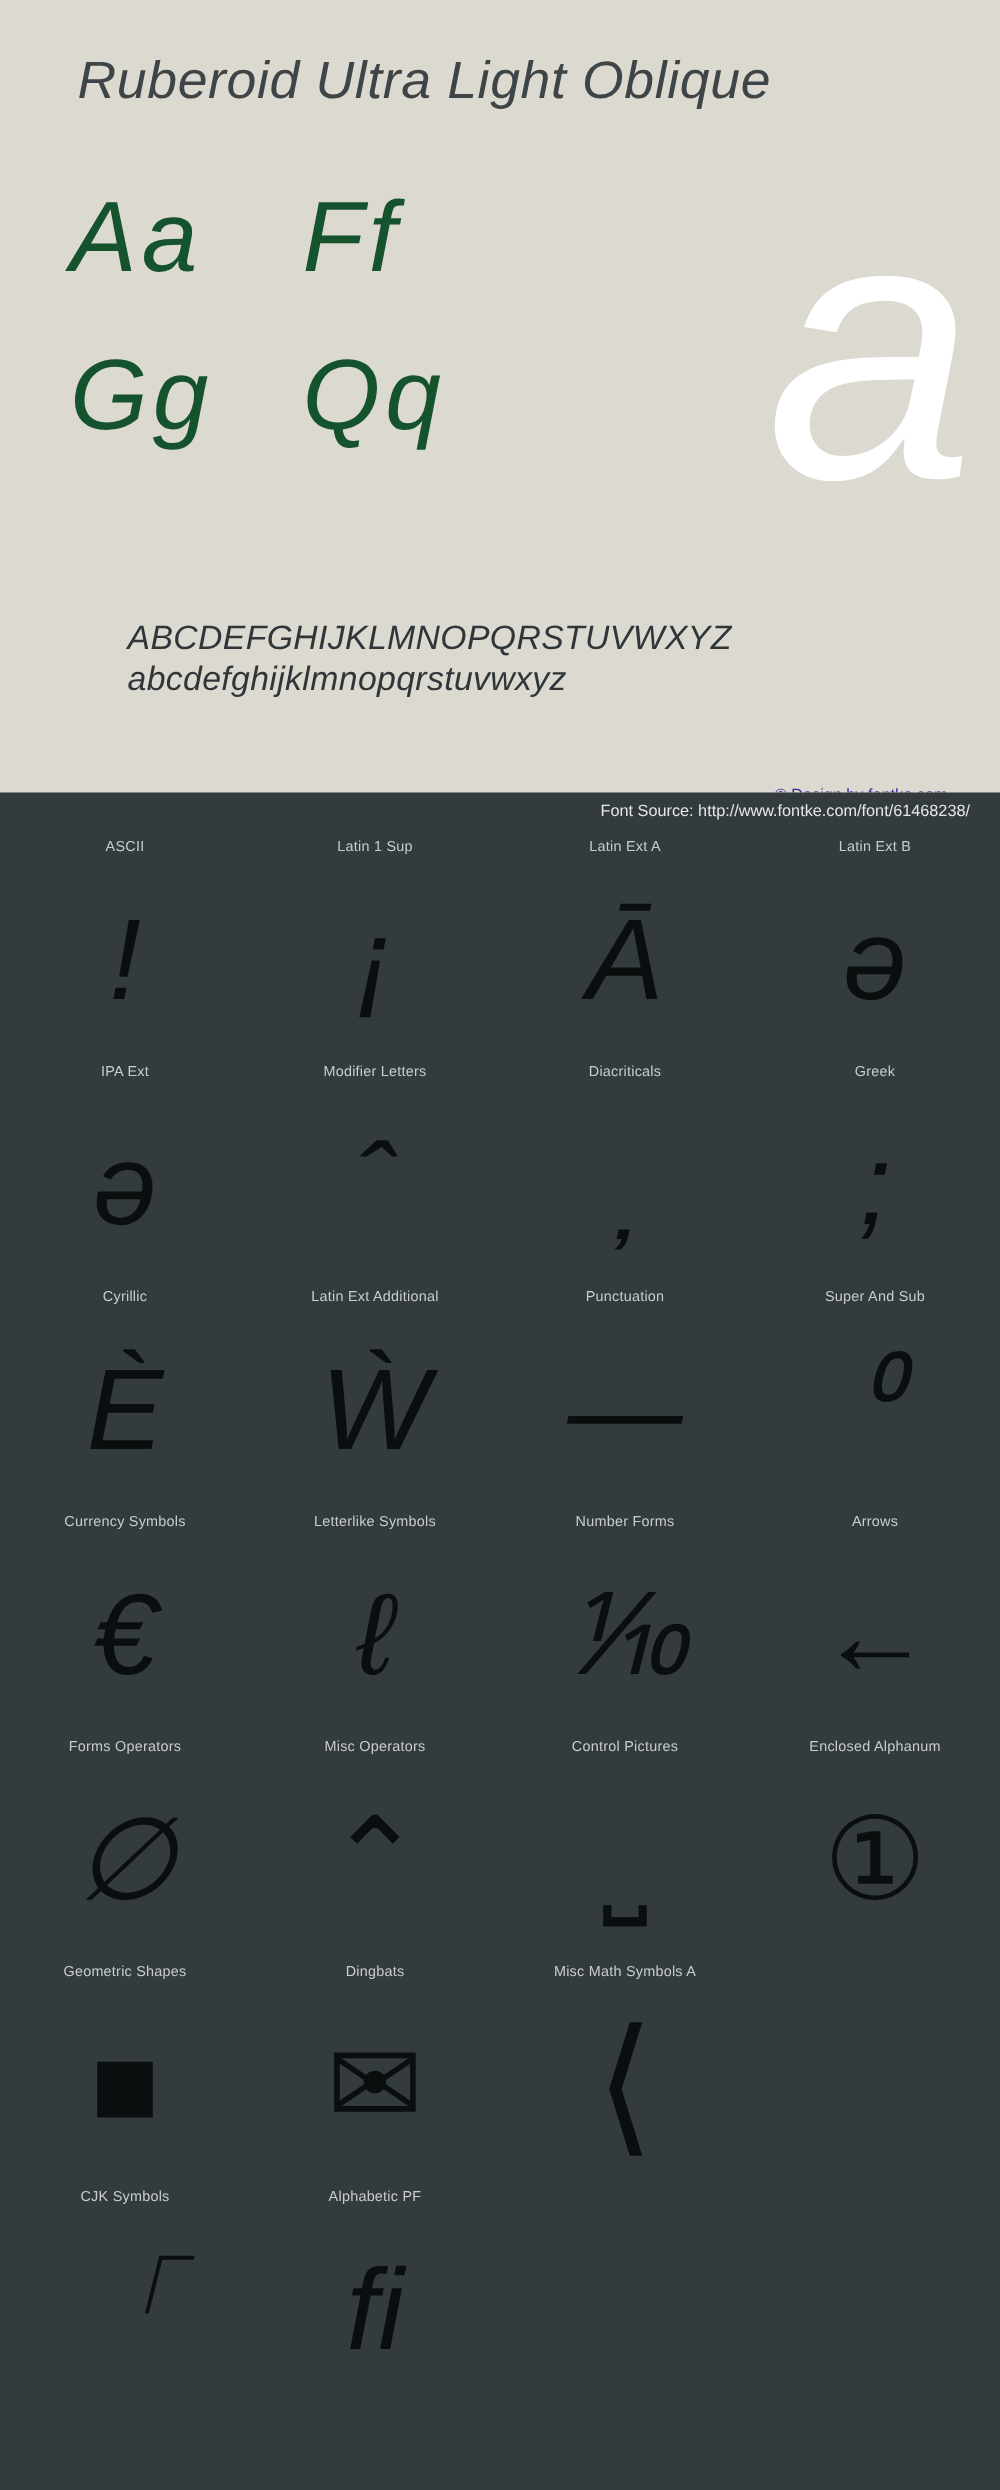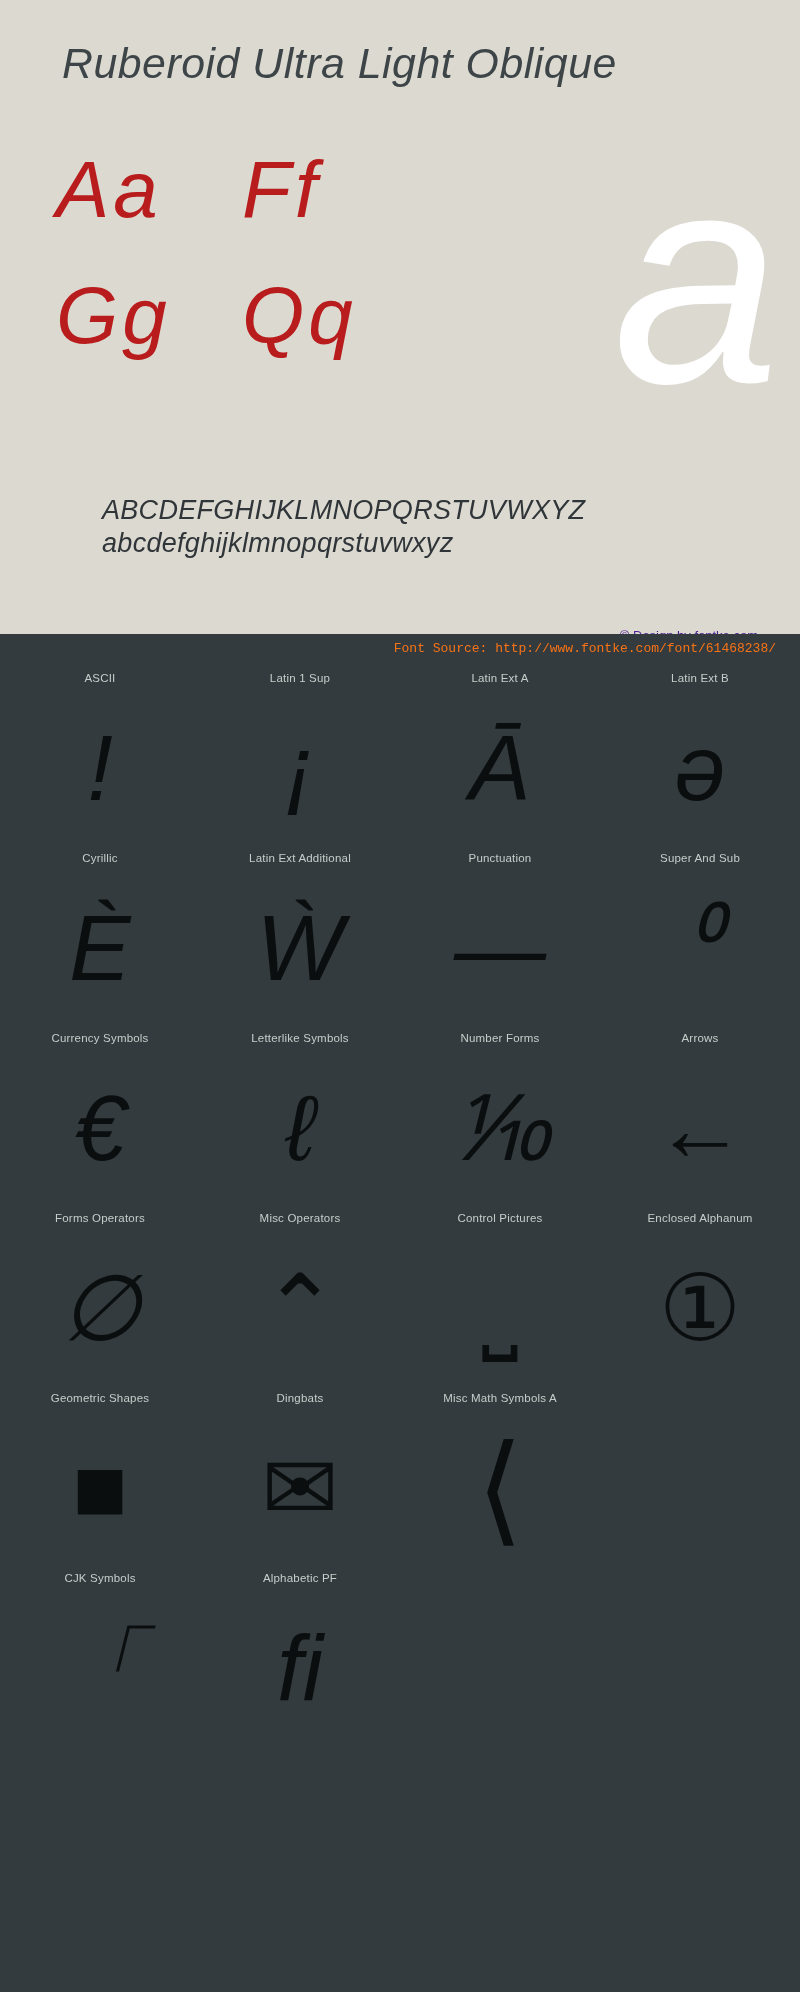--- a/index.html
+++ b/index.html
@@ -69,21 +69,21 @@
     height: 126px;
     align-items: flex-start;
   }
   .pair {
     width: 186px;
     font-family: "Liberation Sans", sans-serif;
     font-size: 80px;
     line-height: 1;
     font-weight: 300;
     font-style: italic;
-    color: #b91c1c;
+    color: #14532d;
     letter-spacing: 4px;
   }
 
   
   .alpha-block {
     position: absolute;
     left: 60px;
     top: 494px;
   }
   .alpha-line {
@@ -119,23 +119,23 @@
   }
   .source-bar {
     height: 28px;
     display: flex;
     align-items: center;
     justify-content: flex-end;
     padding-right: 24px;
     box-sizing: border-box;
   }
   .source-text {
-    font-family: Liberation Mono, monospace;
+    font-family: Liberation Sans, sans-serif;
     font-size: 13px;
-    color: #f97316;
+    color: #e5e5e5;
     white-space: nowrap;
   }
 
   .glyph-grid {
     display: flex;
     flex-direction: column;
     padding-top: 6px;
   }
   .glyph-row {
     display: flex;
@@ -227,20 +227,38 @@
         <div class="glyph-cell">
           <div class="glyph-label">Latin Ext A</div>
           <div class="glyph-sample">Ā</div>
         </div>
         <div class="glyph-cell">
           <div class="glyph-label">Latin Ext B</div>
           <div class="glyph-sample">ǝ</div>
         </div>
       </div>
 
+      <div class="glyph-row">
+        <div class="glyph-cell">
+          <div class="glyph-label">IPA Ext</div>
+          <div class="glyph-sample">ə</div>
+        </div>
+        <div class="glyph-cell">
+          <div class="glyph-label">Modifier Letters</div>
+          <div class="glyph-sample">ˆ</div>
+        </div>
+        <div class="glyph-cell">
+          <div class="glyph-label">Diacriticals</div>
+          <div class="glyph-sample">̦</div>
+        </div>
+        <div class="glyph-cell">
+          <div class="glyph-label">Greek</div>
+          <div class="glyph-sample">;</div>
+        </div>
+      </div>
 
       <div class="glyph-row">
         <div class="glyph-cell">
           <div class="glyph-label">Cyrillic</div>
           <div class="glyph-sample">Ѐ</div>
         </div>
         <div class="glyph-cell">
           <div class="glyph-label">Latin Ext Additional</div>
           <div class="glyph-sample">Ẁ</div>
         </div>

